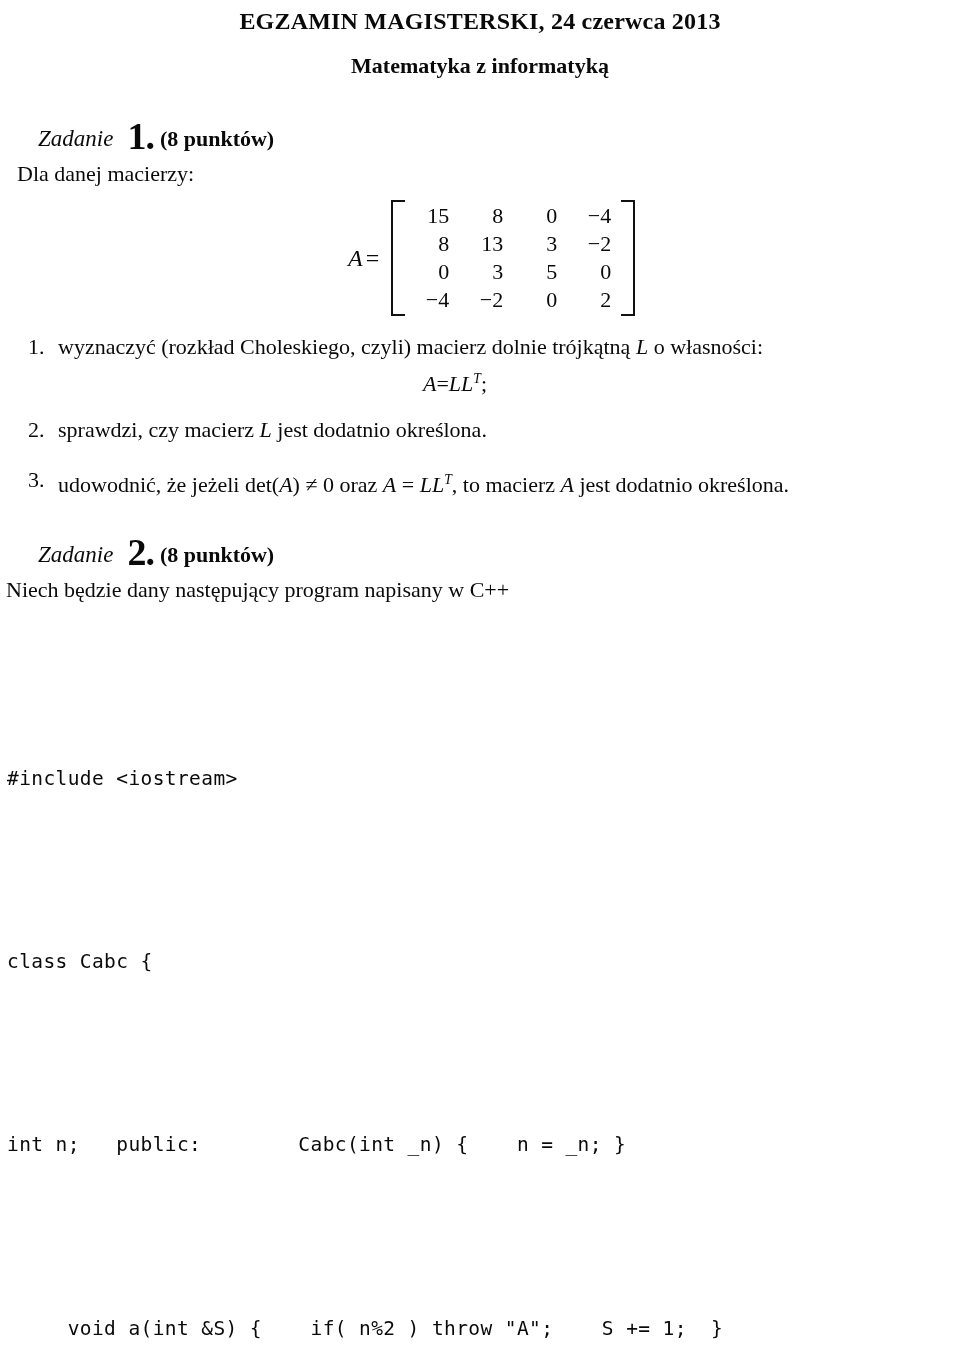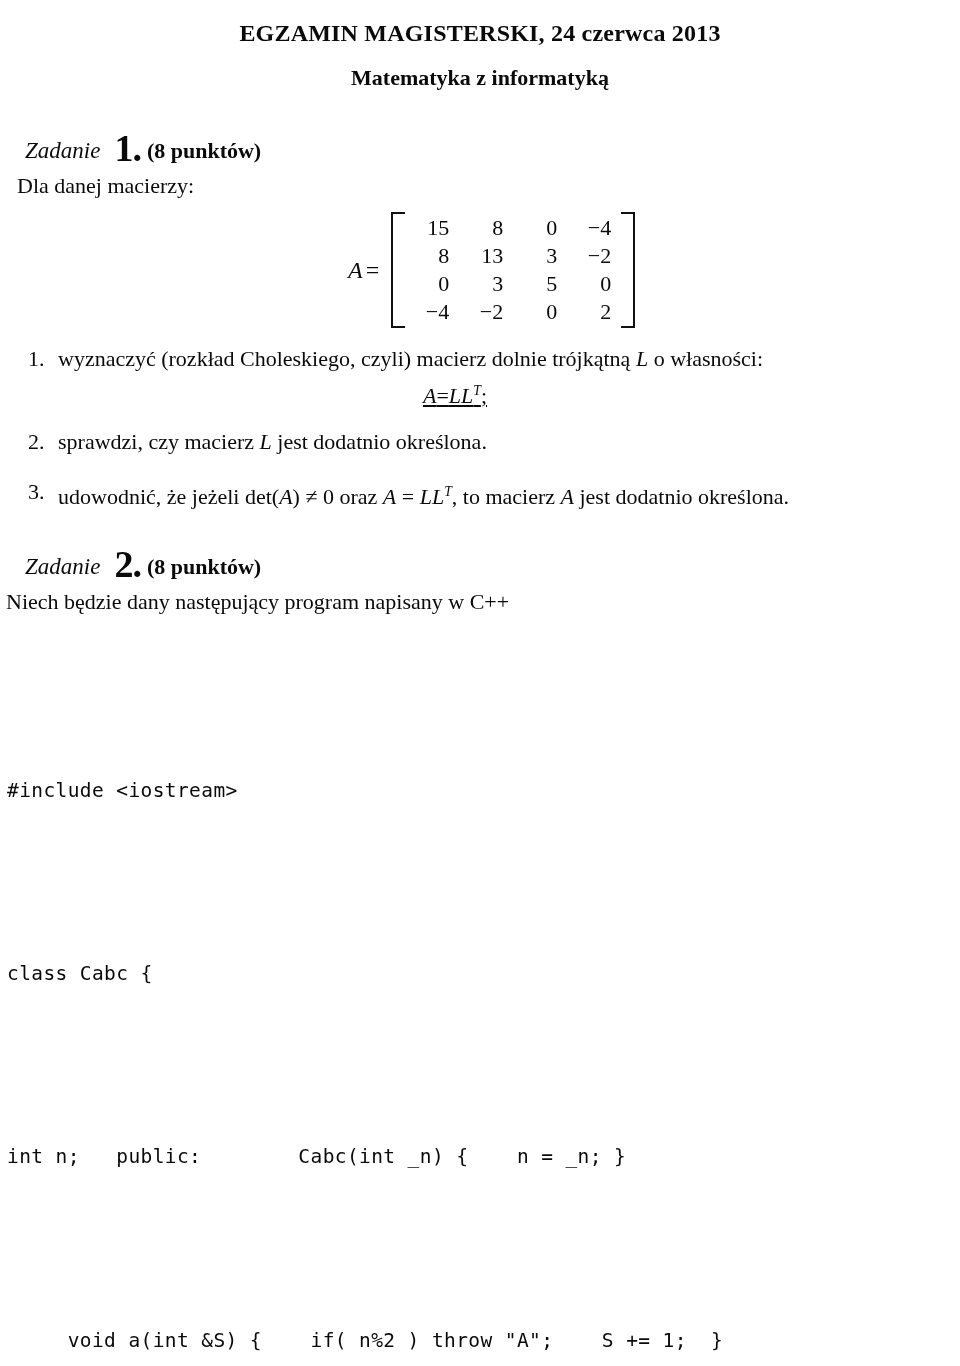--- a/index.html
+++ b/index.html
@@ -20,36 +20,36 @@
     width: 960px;
     height: 1366px;
   }
 
   
   .doc-title {
     text-align: center;
     font-weight: bold;
     font-size: 24px;
     letter-spacing: 0.2px;
-    margin: 12px;
+    margin: 0;
     padding-top: 5px;
     line-height: 32px;
   }
   .doc-subtitle {
     text-align: center;
     font-weight: bold;
     font-size: 22px;
     margin: 12px;
     line-height: 30px;
     padding-top: 2px;
   }
 
   
   .task-head {
-    padding-left: 25px;
+    padding-left: 38px;
     line-height: 34px;
     white-space: nowrap;
   }
   .task-word {
     font-style: italic;
     font-size: 23px;
   }
   .task-num {
     font-weight: bold;
     font-size: 38px;
@@ -126,21 +126,20 @@
   .enum-text { flex: 1 1 auto; }
   .mi { font-style: italic; }
   sup.T { font-size: 0.62em; font-style: italic; vertical-align: super; }
 
   .centered-eq {
     text-align: center;
     font-size: 22px;
     line-height: 34px;
     font-style: italic;
     padding-right: 50px;
-    text-decoration: underline;
   }
   .centered-eq .eq { font-style: normal; }
 
   
   .code-block {
     font-family: "DejaVu Sans Mono", "Liberation Mono", monospace;
     font-size: 19.5px;
     line-height: 61px;
     padding-left: 7px;
     letter-spacing: 0.4px;

